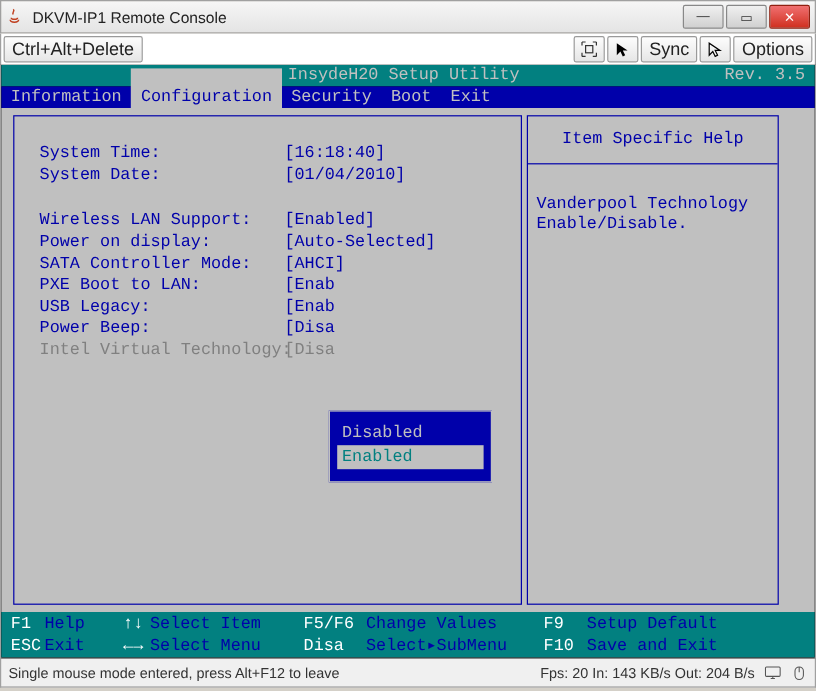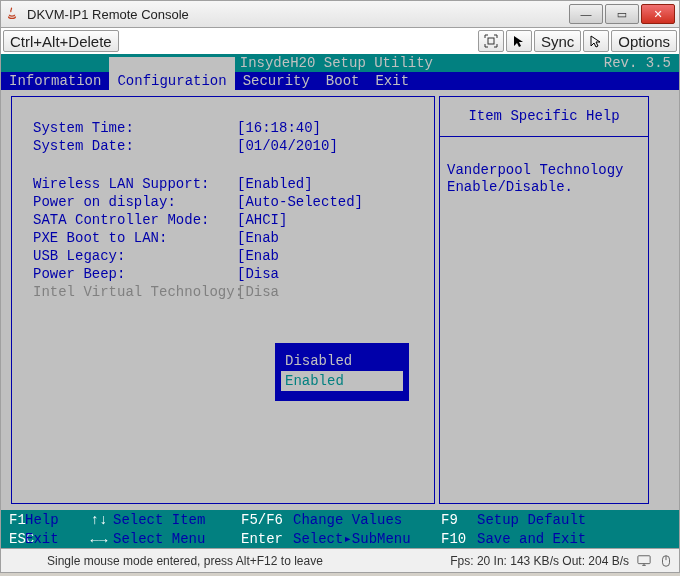--- a/index.html
+++ b/index.html
@@ -125,33 +125,33 @@
   .popup-item { color:#c0c0c0; line-height:20px; padding:0 4px;}
   .popup-item.selected { background:#c0c0c0; color:#028080; }
   
   .bios-footer {
     position:absolute; left:0; bottom:0; width:100%;
     background:#028080; color:#d0d0d0;
     height:38px;
     font-family:"Courier New", monospace; font-size:14px;
   }
   .footer-row { display:flex; height:19px; align-items:center; }
-  .fk { color:#ffffff; width:24px; padding-left:8px;}
+  .fk { color:#ffffff; width:36px; padding-left:8px;}
   .fl { color:#0000aa; }
   .arrows { color:#ffffff; width:28px; text-align:center; }
   
   .statusbar {
     height:24px;
     background:#f0f0f0;
     border:1px solid #a0a0a0; border-top:none;
     display:flex; align-items:center;
     font-size:12px; color:#333;
     padding:0 6px; gap:8px;
   }
-  .statusbar .left { flex:1;margin-left:40px; }
+  .statusbar .left { flex:1; }
   .status-icon { font-size:14px; color:#555; }
   svg.ic { width:14px; height:14px; display:block; }
 </style>
 </head>
 <body>
 
 <div class="titlebar">
   <span class="java-icon">
     <svg class="ic" viewBox="0 0 16 16">
         <path d="M5 10c0 2 6 2 6 0M4 12c0 3 8 3 8 0M7 2c2 2-2 3 0 5" stroke="#c04020" stroke-width="1.4" fill="none"></path>
@@ -267,21 +267,21 @@
       <span class="fk" style="width:60px">F5/F6</span>
       <span class="fl" style="width:140px">Change Values</span>
       <span class="fk" style="width:44px">F9</span>
       <span class="fl">Setup Default</span>
     </div>
     <div class="footer-row">
       <span class="fk">ESC</span>
       <span class="fl" style="width:60px">Exit</span>
       <span class="arrows">←→</span>
       <span class="fl" style="width:120px">Select Menu</span>
-      <span class="fk" style="width:60px">Enter</span>
+      <span class="fk" style="width:60px">Disa</span>
       <span class="fl" style="width:140px">Select▸SubMenu</span>
       <span class="fk" style="width:44px">F10</span>
       <span class="fl">Save and Exit</span>
     </div>
   </div>
 </div>
 
 <div class="statusbar">
   <span class="left">Single mouse mode entered, press Alt+F12 to leave</span>
   <span>Fps: 20 In: 143 KB/s Out: 204 B/s</span>

